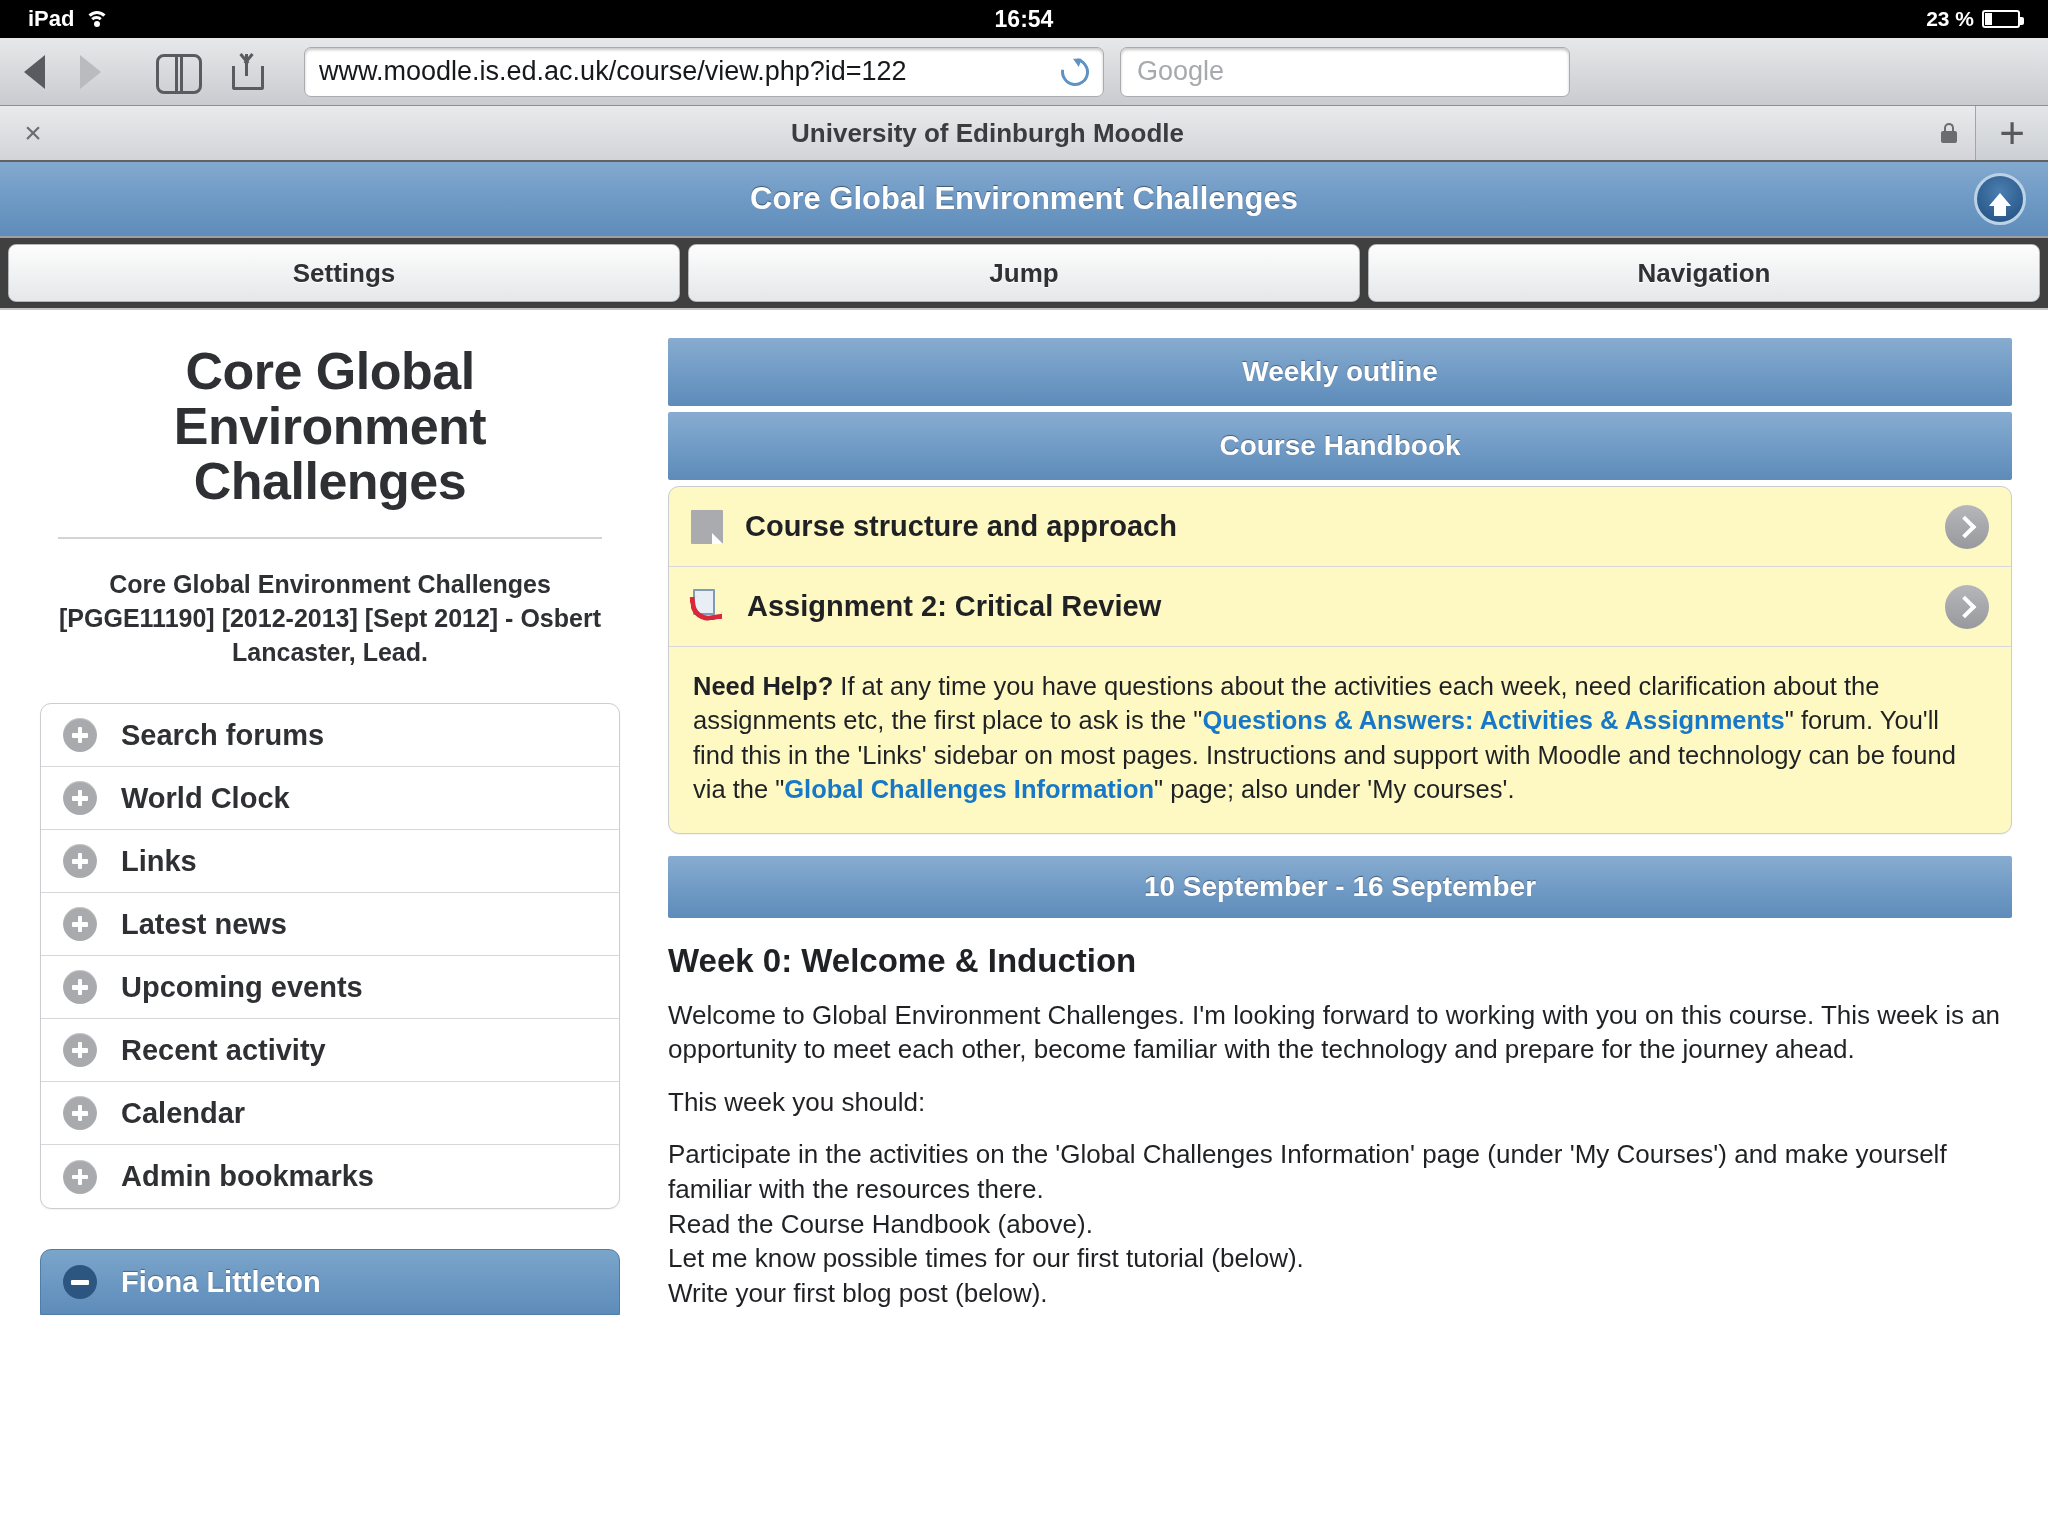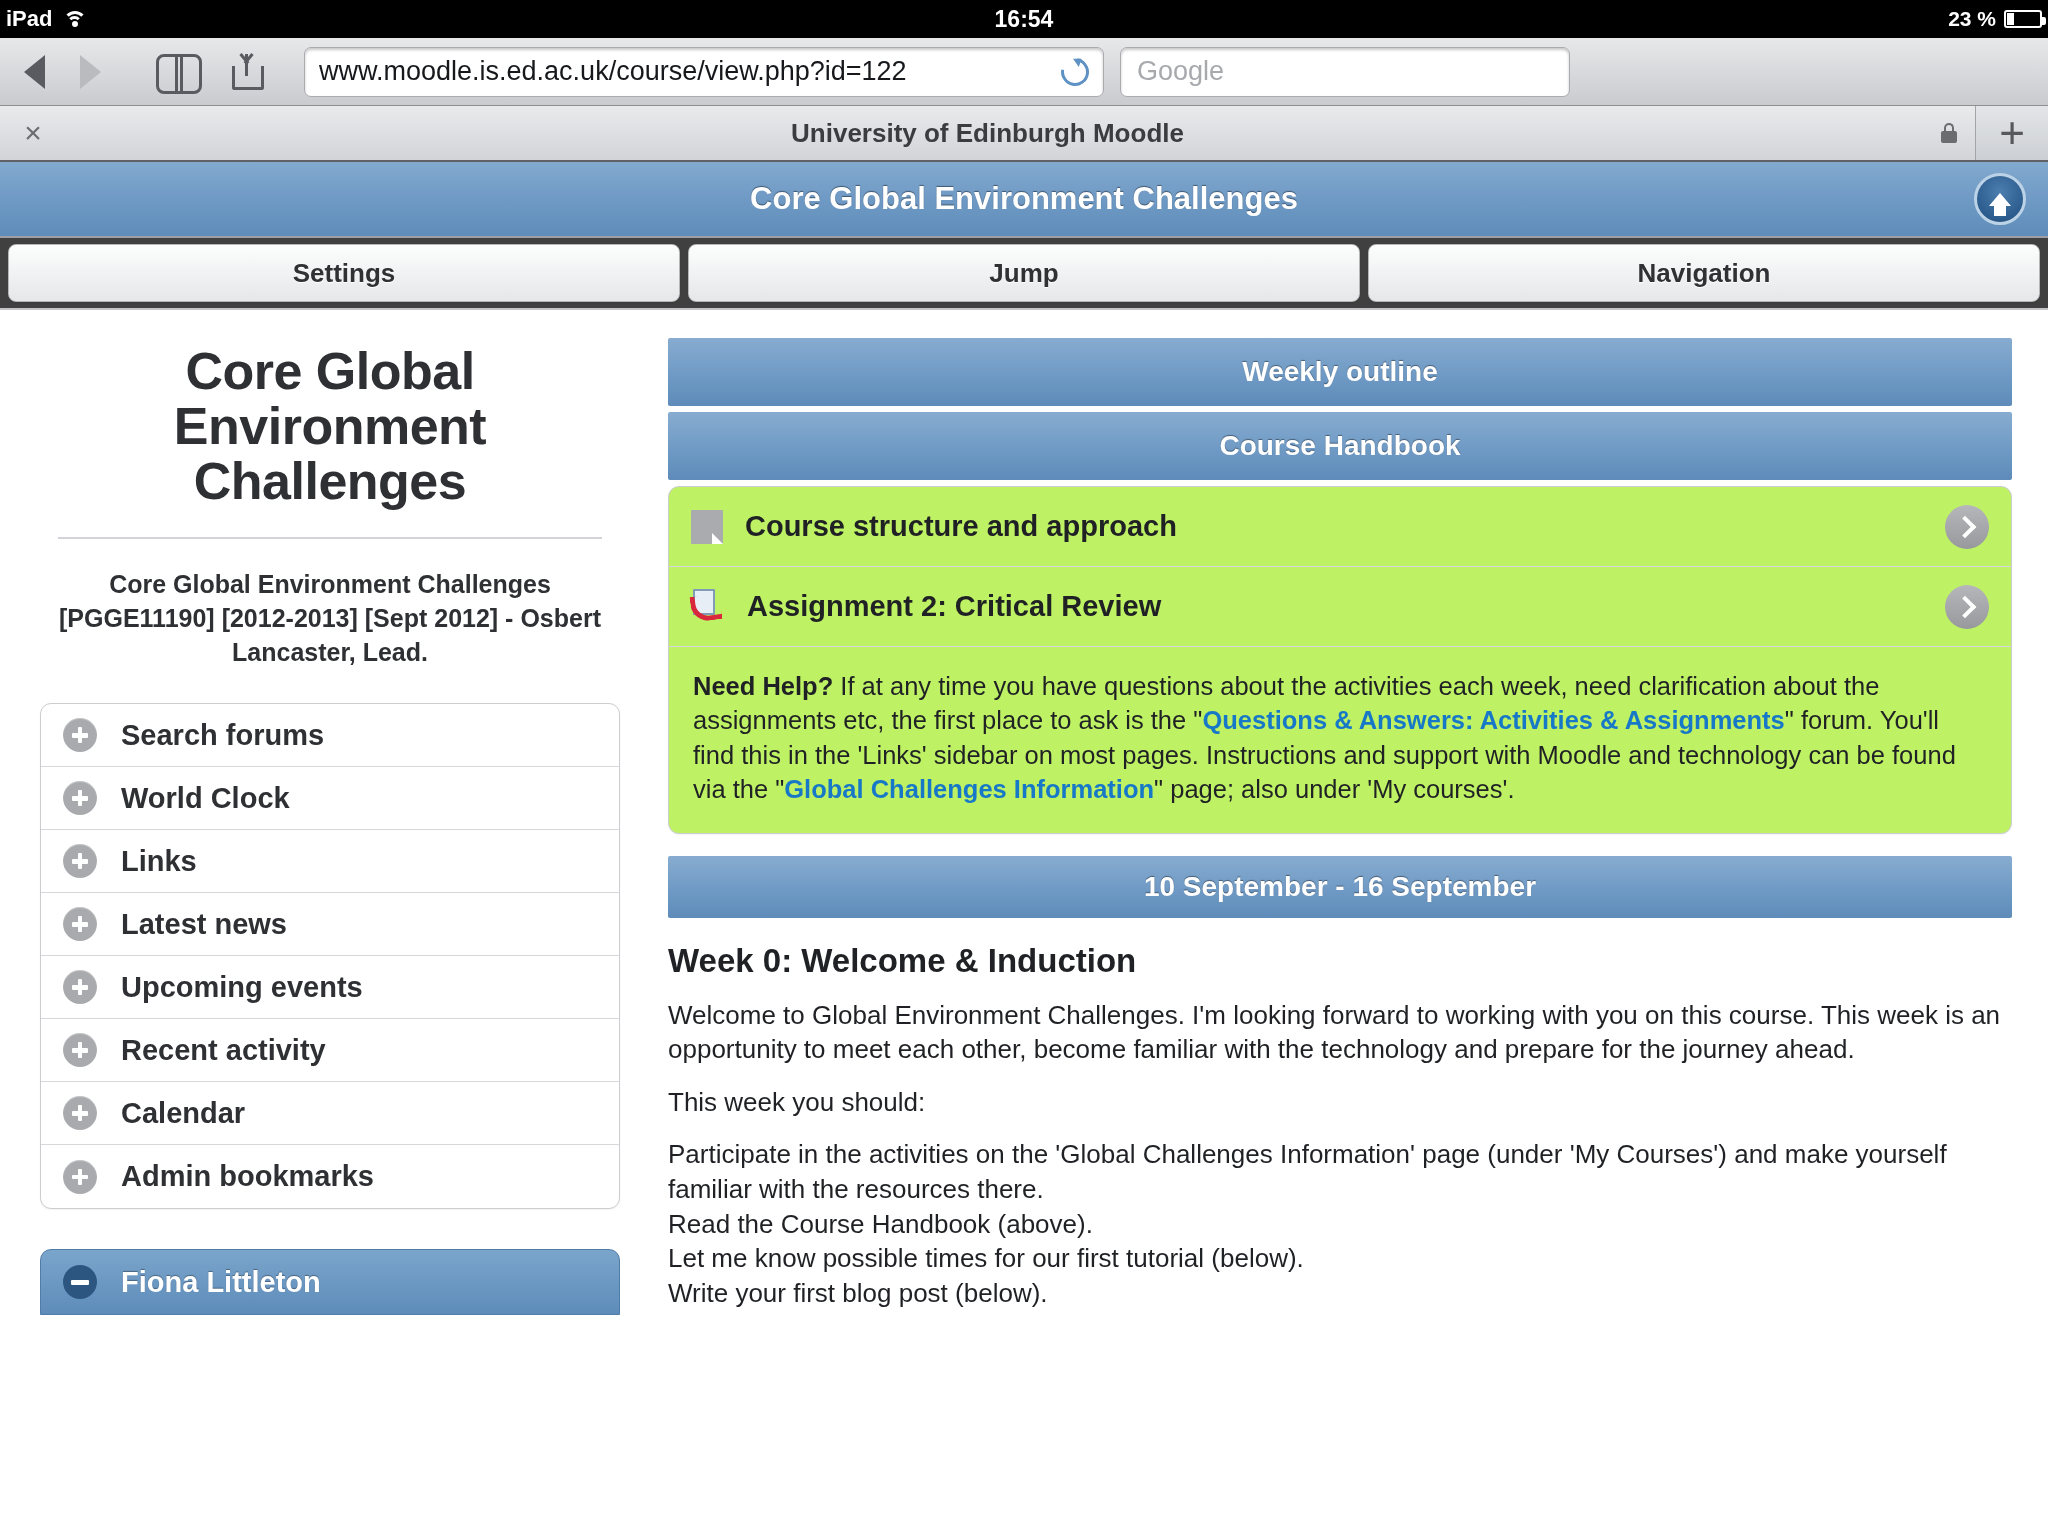--- a/index.html
+++ b/index.html
@@ -8,21 +8,21 @@
     font-family: "Liberation Sans", sans-serif;
     background: #ffffff;
     overflow: hidden;
   }
 
   
   .status-bar {
     height: 38px; width: 100%;
     background: #000000;
     display: flex; align-items: center;
-    padding: 0 6px;
+    padding: 0 28px;
     color: #ffffff;
     font-size: 22px; font-weight: bold;
     position: relative;
   }
   .sb-left { display: flex; align-items: center; gap: 10px; }
   .sb-center {
     position: absolute; left: 0; right: 0;
     text-align: center; font-size: 23px; font-weight: bold;
     pointer-events: none;
   }
@@ -254,21 +254,21 @@
     border-radius: 2px;
   }
   .sec-header .t {
     font-size: 28px; font-weight: bold; color: #ffffff;
     text-shadow: 0 -1px 1px rgba(0,0,0,0.42);
   }
   .sec-header.date { margin-top: 22px; height: 62px; }
 
   .act-card {
     border: 1px solid #cbcdd0; border-radius: 11px;
-    background: #bef264; overflow: hidden; margin-top: 6px;
+    background: #fef9c3; overflow: hidden; margin-top: 6px;
     box-shadow: 0 1px 2px rgba(0,0,0,0.05);
   }
   .act-row {
     height: 80px; display: flex; align-items: center;
     padding: 0 22px; border-bottom: 1px solid #d6d8db;
   }
   .act-label { font-size: 29px; font-weight: bold; color: #1f2124; margin-left: 22px; flex: 1; }
   .chev {
     width: 44px; height: 44px; border-radius: 50%;
     background: linear-gradient(to bottom, #b5b7bb 0%, #97999d 100%);

